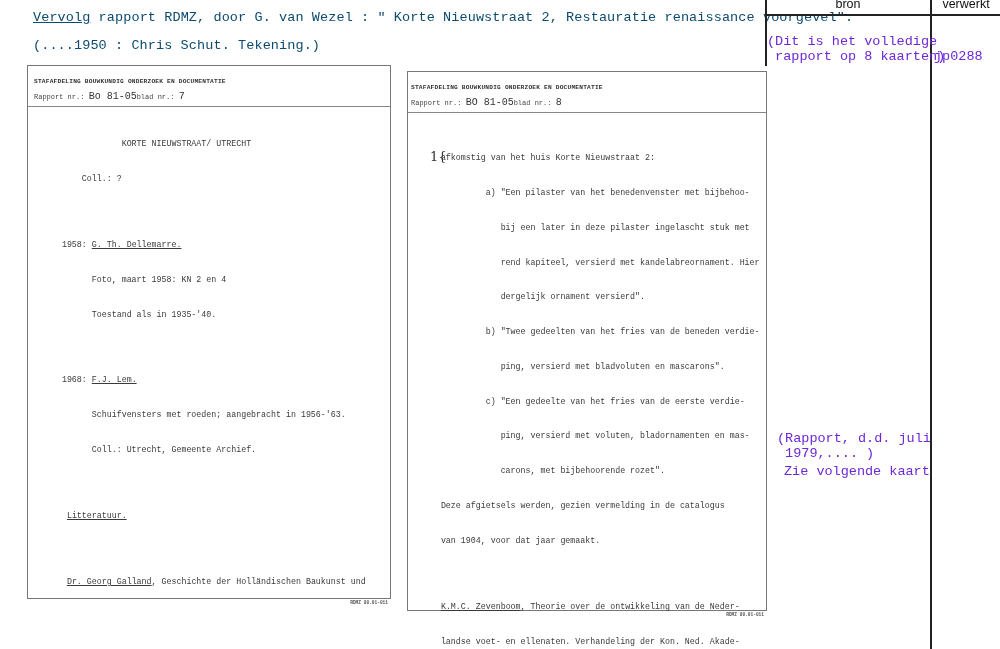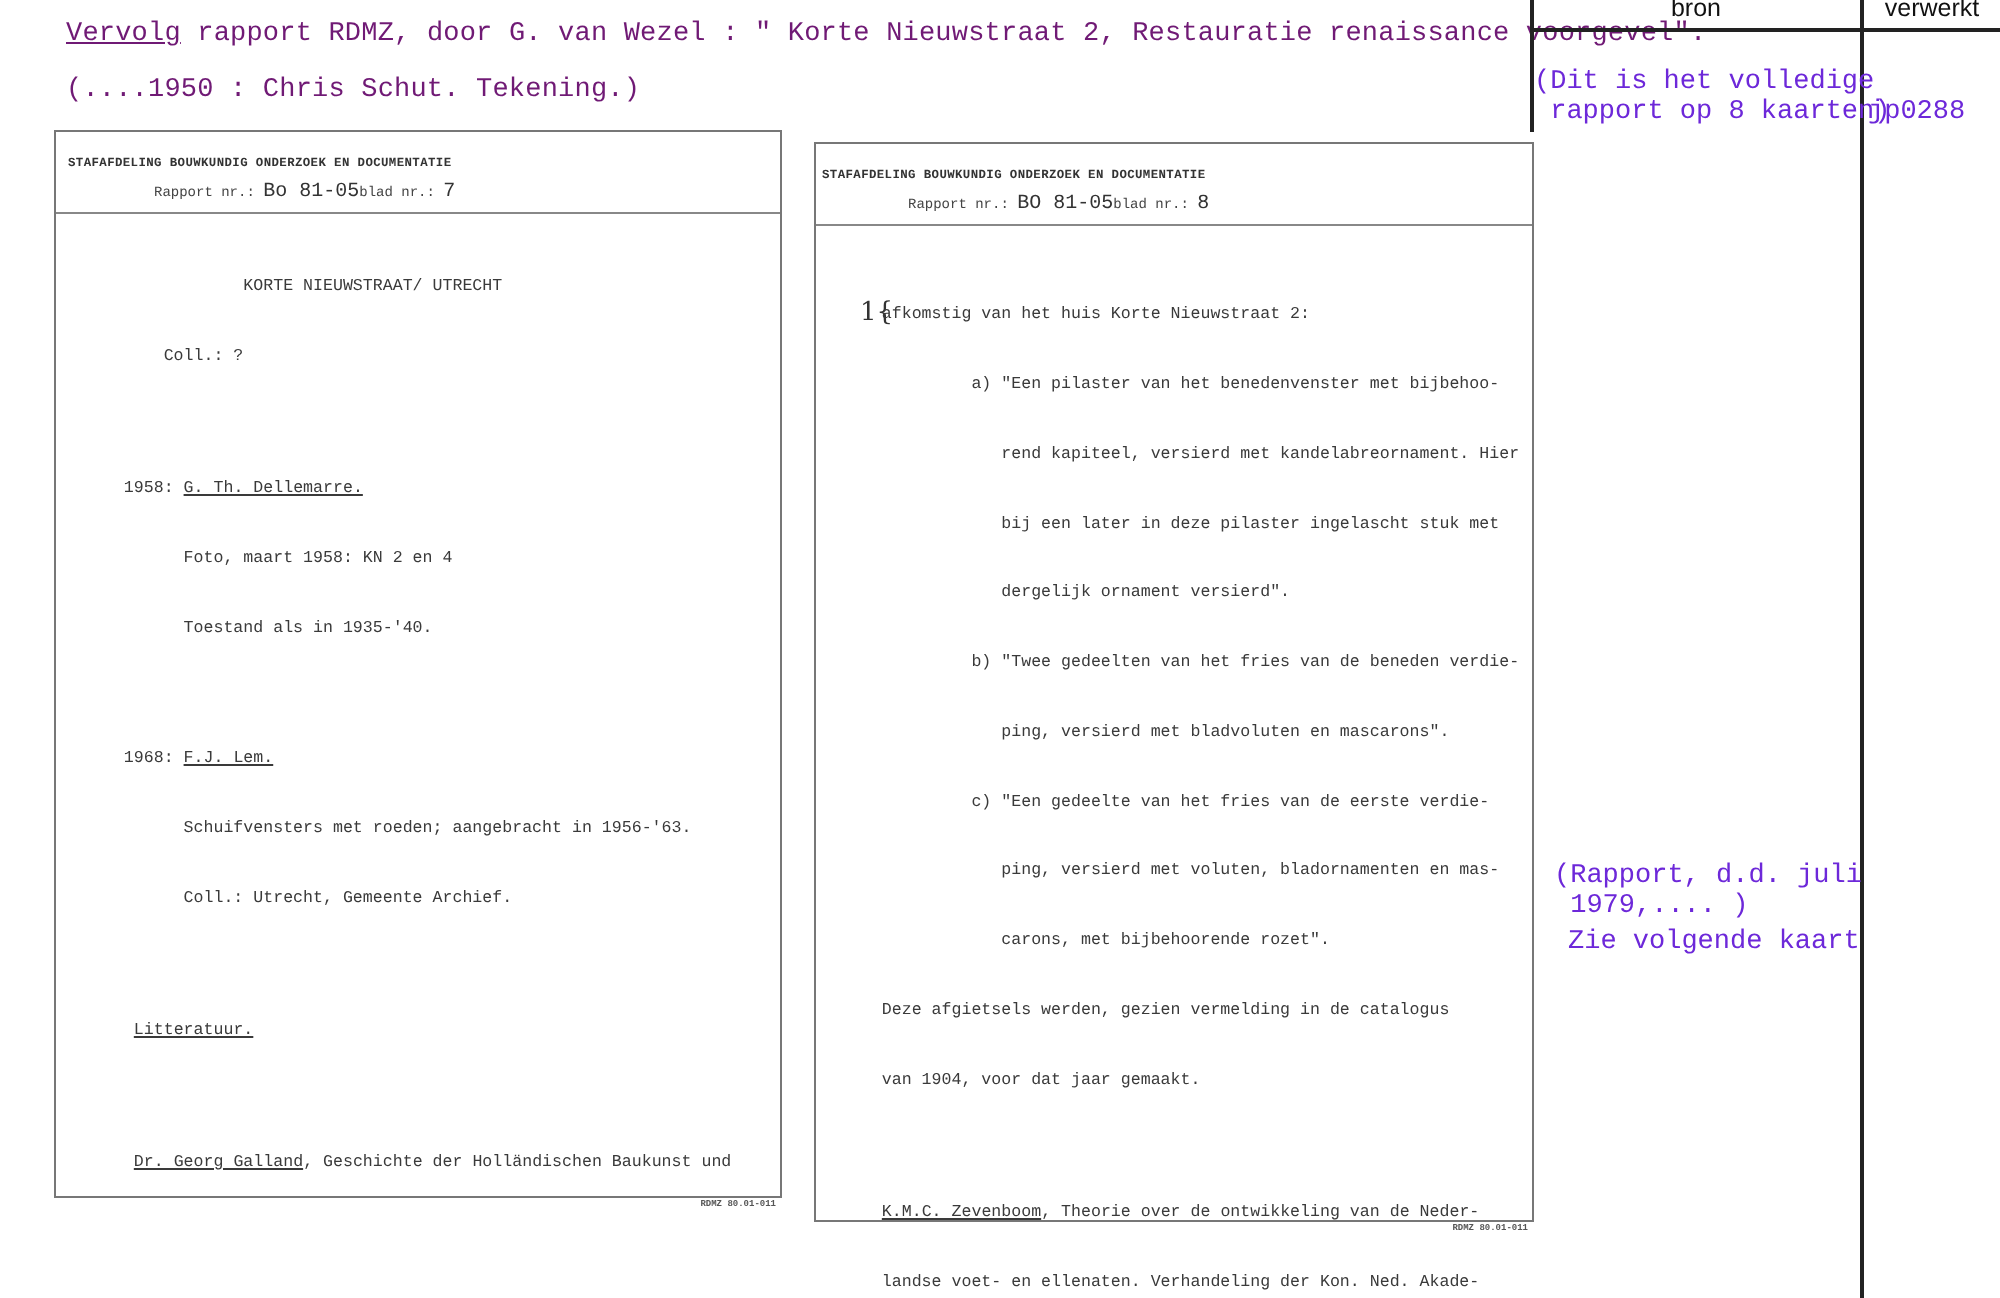--- a/index.html
+++ b/index.html
@@ -2,33 +2,33 @@
 <html><head>
 <meta charset="utf-8">
 <style>
   html, body { margin: 0; padding: 0; }
   body {
     width: 1000px; height: 649px; overflow: hidden; position: relative;
     background: #ffffff; color: #1a1a1a;
     font-family: "Liberation Mono", "DejaVu Sans Mono", monospace;
   }
   .abs { position: absolute; }
-  .hdr-line { font-size: 13.5px; color: #701a75; white-space: nowrap; letter-spacing: 0.1px; }
+  .hdr-line { font-size: 13.5px; color: #0c4a6e; white-space: nowrap; letter-spacing: 0.1px; }
   .u { text-decoration: underline; }
 
   
   .col-line { position: absolute; background: #222; width: 1.5px; }
   .row-line { position: absolute; background: #222; height: 1.5px; }
   .th { position: absolute; font-family: "Liberation Sans", sans-serif; font-size: 12.5px; color: #111; text-align: center; }
   .cell { position: absolute; font-size: 13.5px; color: #6d28d9; line-height: 15px; white-space: pre; }
 
   
   .card { position: absolute; border: 1.2px solid #777; background: #fff; }
   .card-title { position: absolute; font-size: 6.2px; font-weight: bold; color: #333; letter-spacing: 0.2px; white-space: nowrap; }
-  .card-meta { position: absolute; font-size: 7px; color: #444; white-space: nowrap; margin-left: 43px; }
+  .card-meta { position: absolute; font-size: 7px; color: #444; white-space: nowrap; }
   .card-meta .big { font-size: 10px; color: #333; }
   .card-sep { position: absolute; left: 0; right: 0; height: 1px; background: #888; }
   .ctext { position: absolute; font-size: 8.3px; color: #3a3a3a; line-height: 11.6px; white-space: pre; }
   .footer-code { position: absolute; font-size: 4.5px; color: #555; font-weight: bold; white-space: nowrap; }
   .hand { position: absolute; font-family: "DejaVu Serif", serif; font-size: 13px; color: #333; }
 </style>
 </head>
 <body>
 
 <div class="abs hdr-line" style="left:33px; top:10px;">
@@ -104,22 +104,22 @@
   <div class="card-meta" style="left:3px; top:25px;">
     <span>Rapport nr.:</span>
     <span class="big">BO 81-05</span><span>blad nr.:</span>
     <span class="big">8</span>
   </div>
   <div class="card-sep" style="top:40px;"></div>
   <div class="hand" style="left:22px; top:77px;">1{</div>
   <div class="ctext" style="left:8px; top:57px;">
     <div>     afkomstig van het huis Korte Nieuwstraat 2:</div>
     <div>              a) "Een pilaster van het benedenvenster met bijbehoo-</div>
+    <div>                 bij een later in deze pilaster ingelascht stuk met</div>
     <div>                 rend kapiteel, versierd met kandelabreornament. Hier</div>
-    <div>                 bij een later in deze pilaster ingelascht stuk met</div>
     <div>                 dergelijk ornament versierd".</div>
     <div>              b) "Twee gedeelten van het fries van de beneden verdie-</div>
     <div>                 ping, versierd met bladvoluten en mascarons".</div>
     <div>              c) "Een gedeelte van het fries van de eerste verdie-</div>
     <div>                 ping, versierd met voluten, bladornamenten en mas-</div>
     <div>                 carons, met bijbehoorende rozet".</div>
     <div>     Deze afgietsels werden, gezien vermelding in de catalogus</div>
     <div>     van 1904, voor dat jaar gemaakt.</div>
     <div style="height:8px"></div>
     <div>     <span class="u">K.M.C. Zevenboom</span>, Theorie over de ontwikkeling van de Neder-</div>

